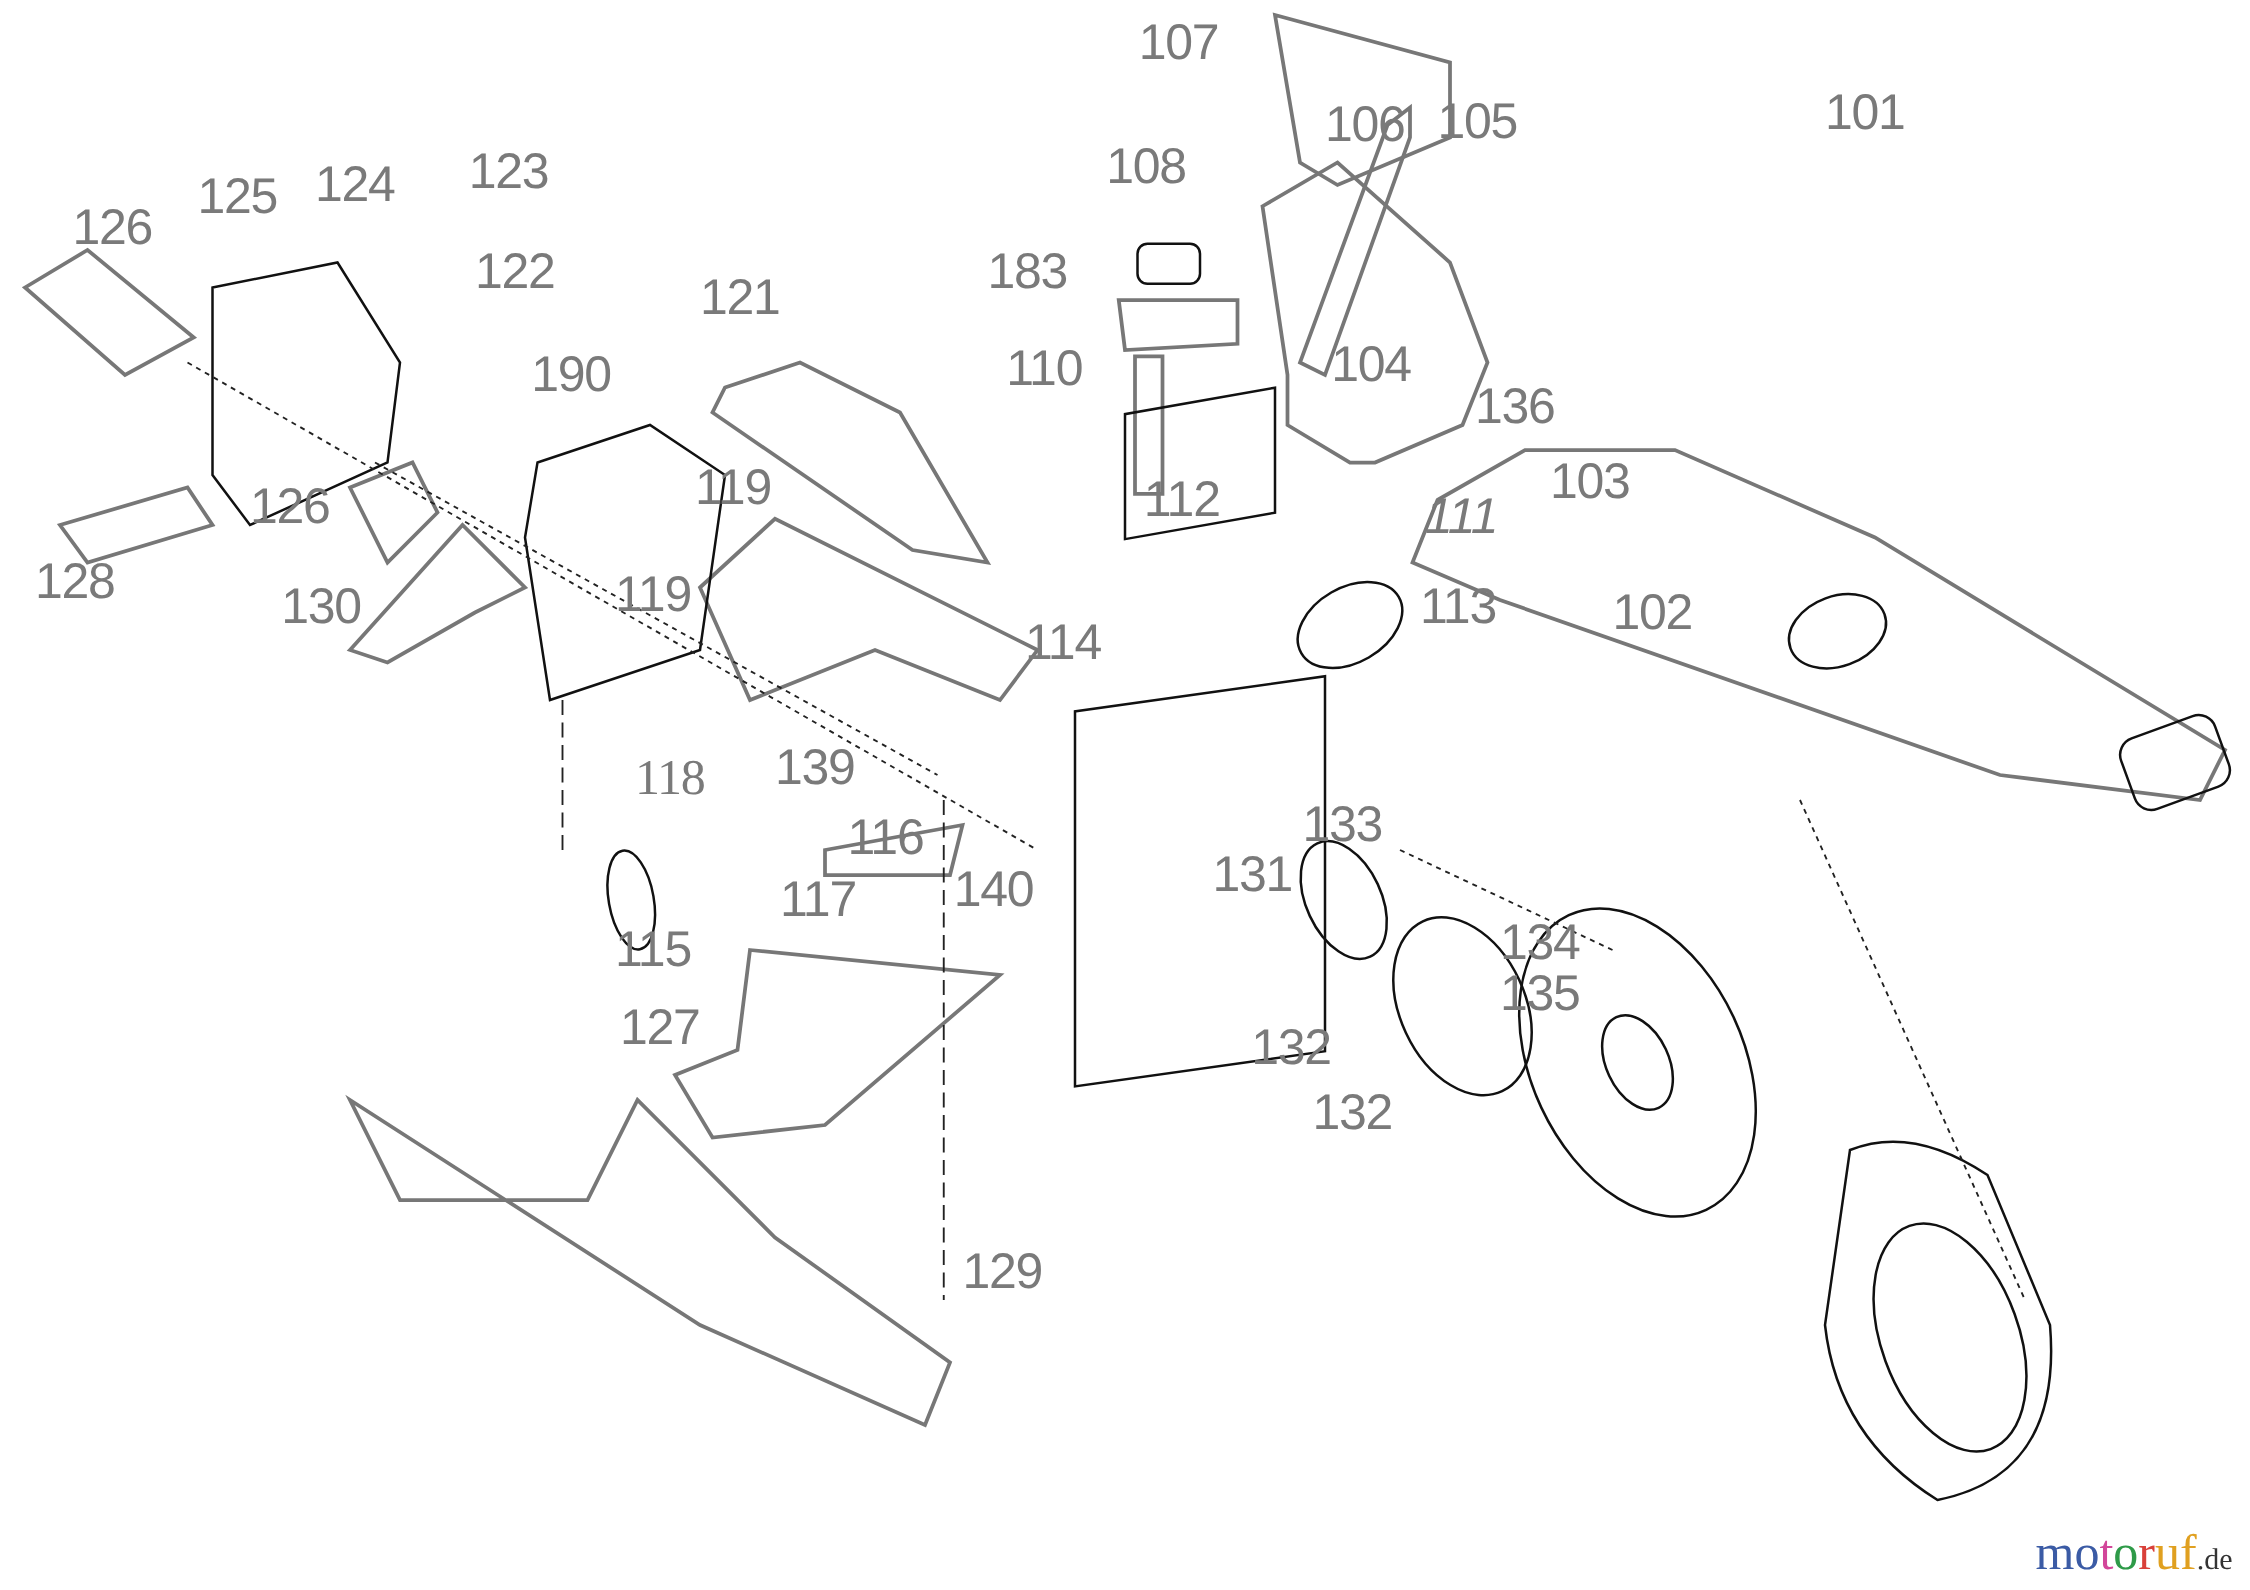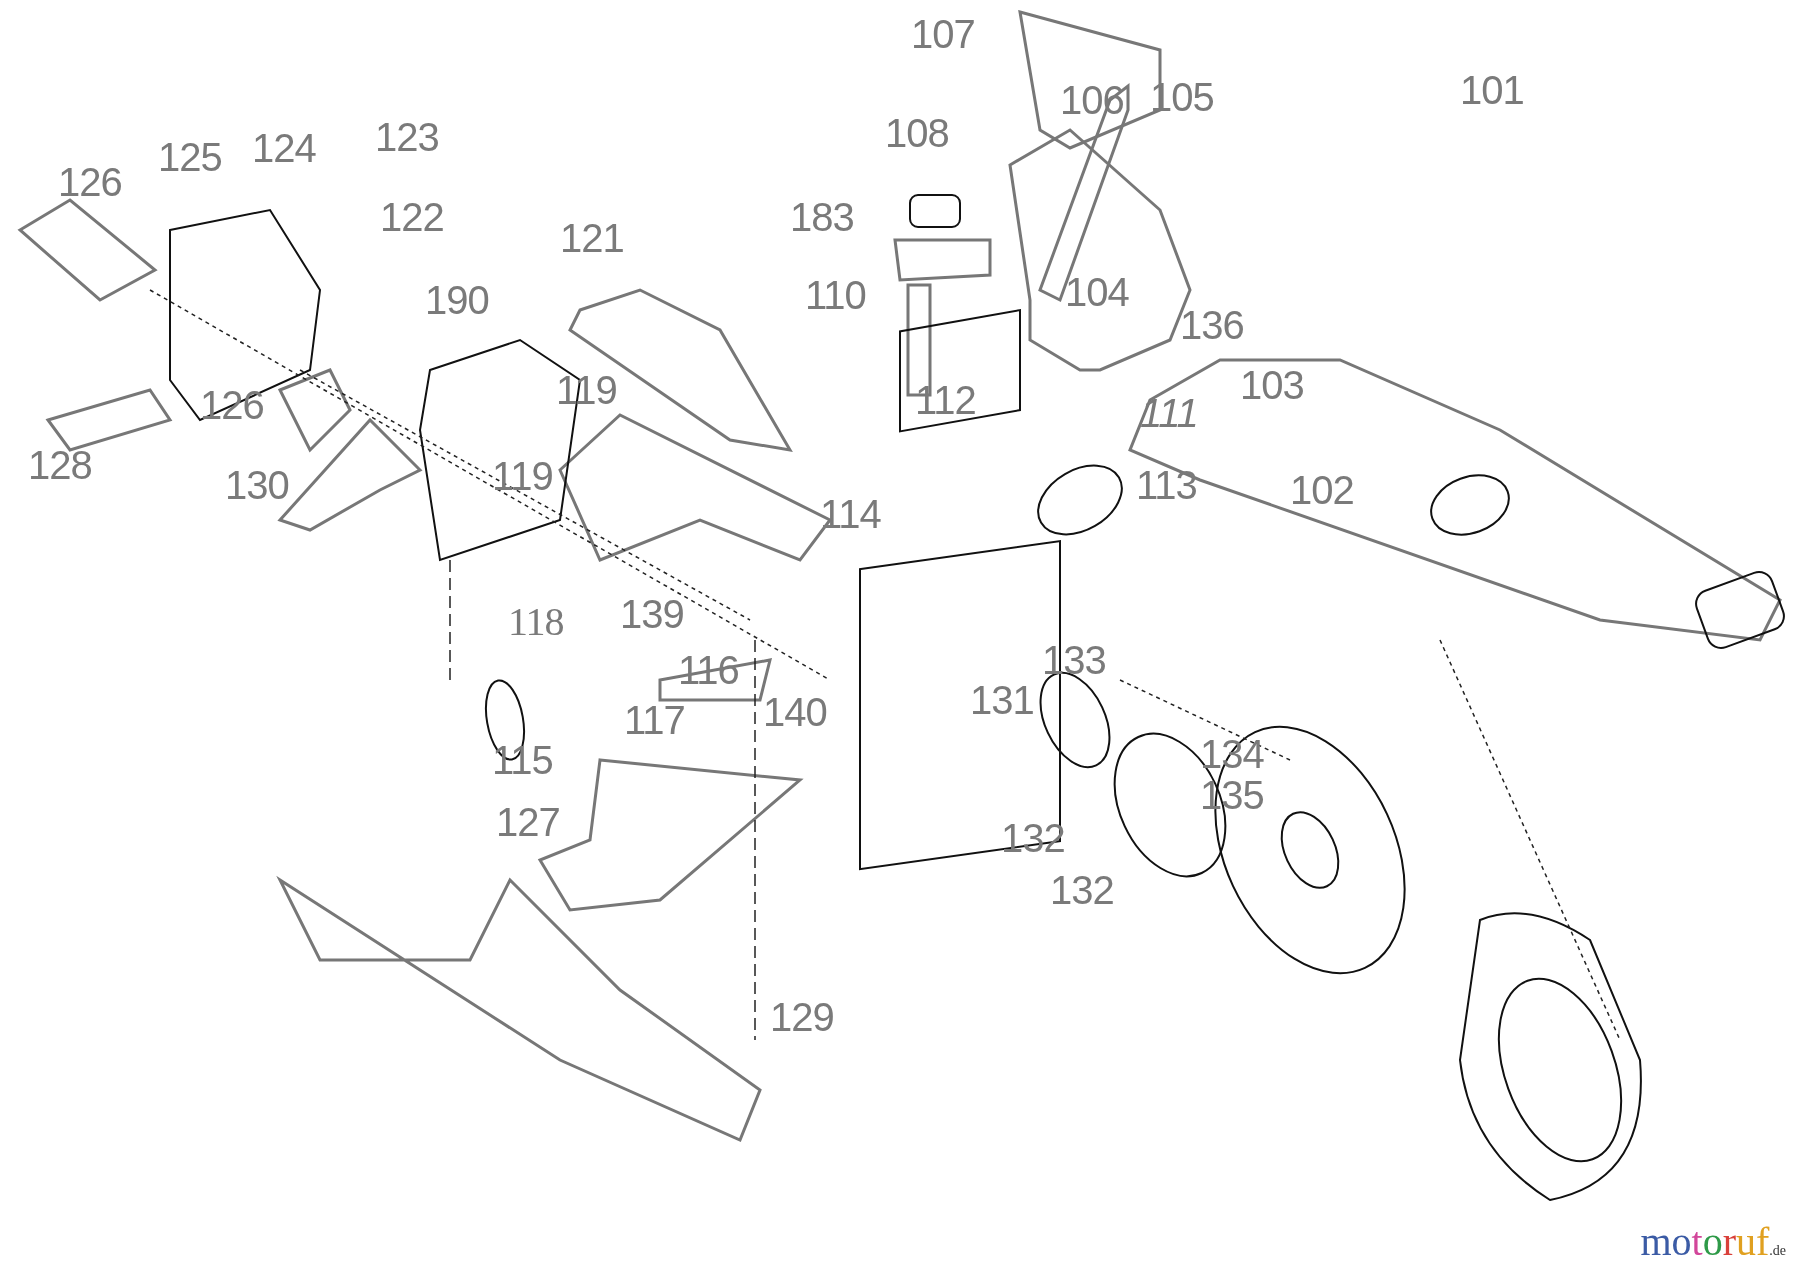--- a/index.html
+++ b/index.html
@@ -1,21 +1,21 @@
 <!DOCTYPE html>
 <html><head>
 <meta charset="utf-8">
 <style>
   html,body{margin:0;padding:0;background:#ffffff;}
   body{width:1800px;height:1272px;position:relative;overflow:hidden;font-family:"Liberation Sans",sans-serif;}
   #stage{position:absolute;left:0;top:0;width:1800px;height:1272px;}
   .lbl{position:absolute;font-family:"Liberation Sans",sans-serif;font-size:40px;color:#7a7a7a;line-height:1;white-space:nowrap;letter-spacing:-1px;}
   .wm{position:absolute;right:14px;bottom:10px;font-family:"Liberation Serif",serif;font-size:40px;line-height:1;}
   .wm span{display:inline-block;}
-  .wm .tld{font-size:14px;color:#333;}
+  .wm .tld{font-size:24px;color:#333;}
   svg .grp{fill:none;stroke:#777;stroke-width:3;}
   svg .part{fill:none;stroke:#111;stroke-width:2;}
   svg .dash{fill:none;stroke:#222;stroke-width:1.5;stroke-dasharray:4 4;}
   svg .ldash{fill:none;stroke:#222;stroke-width:1.5;stroke-dasharray:12 6;}
 </style>
 </head>
 <body>
 
 <div id="stage">
   <svg width="1800" height="1272" viewBox="0 0 1800 1272">

